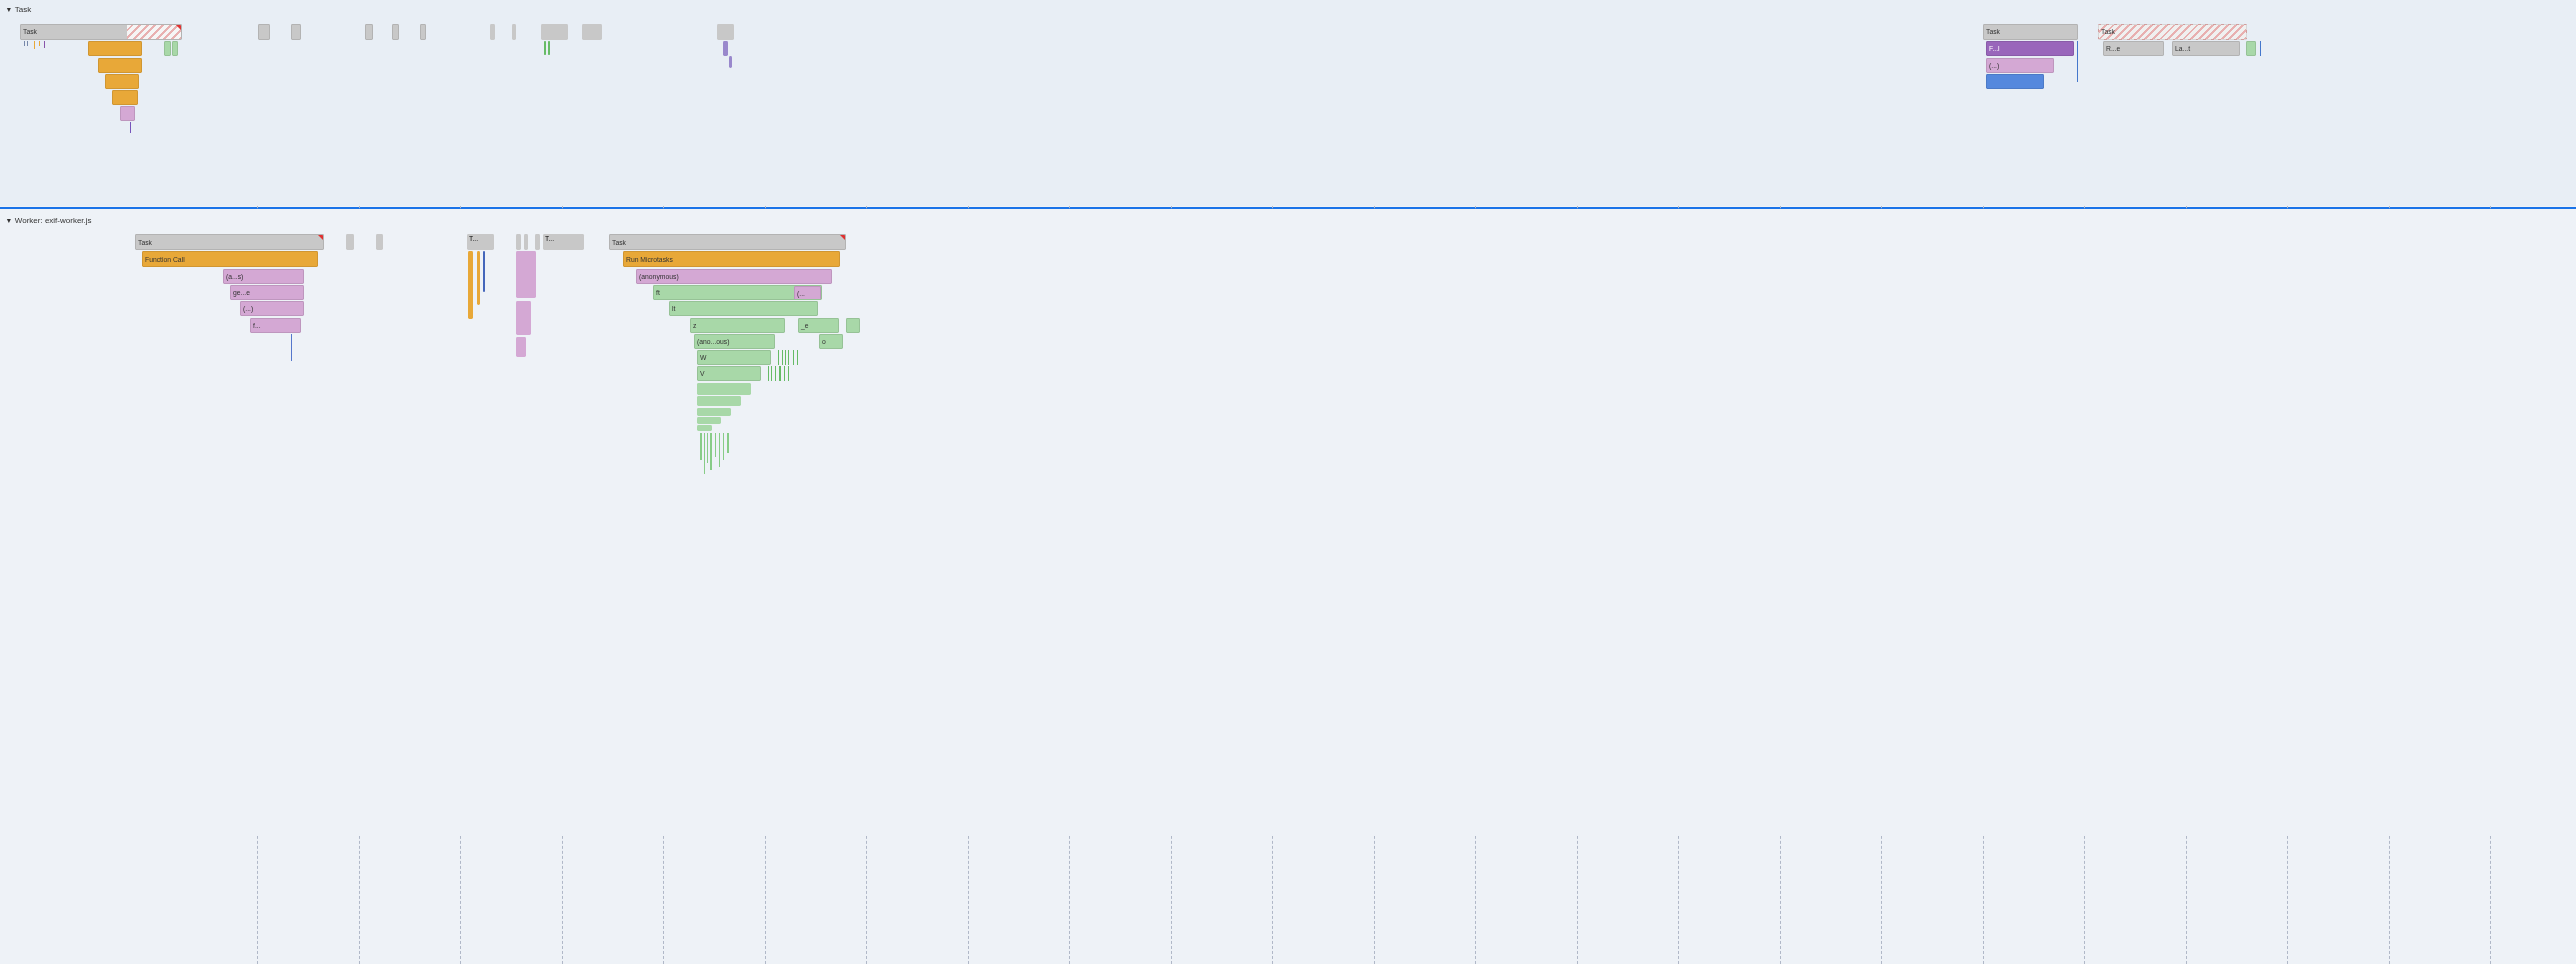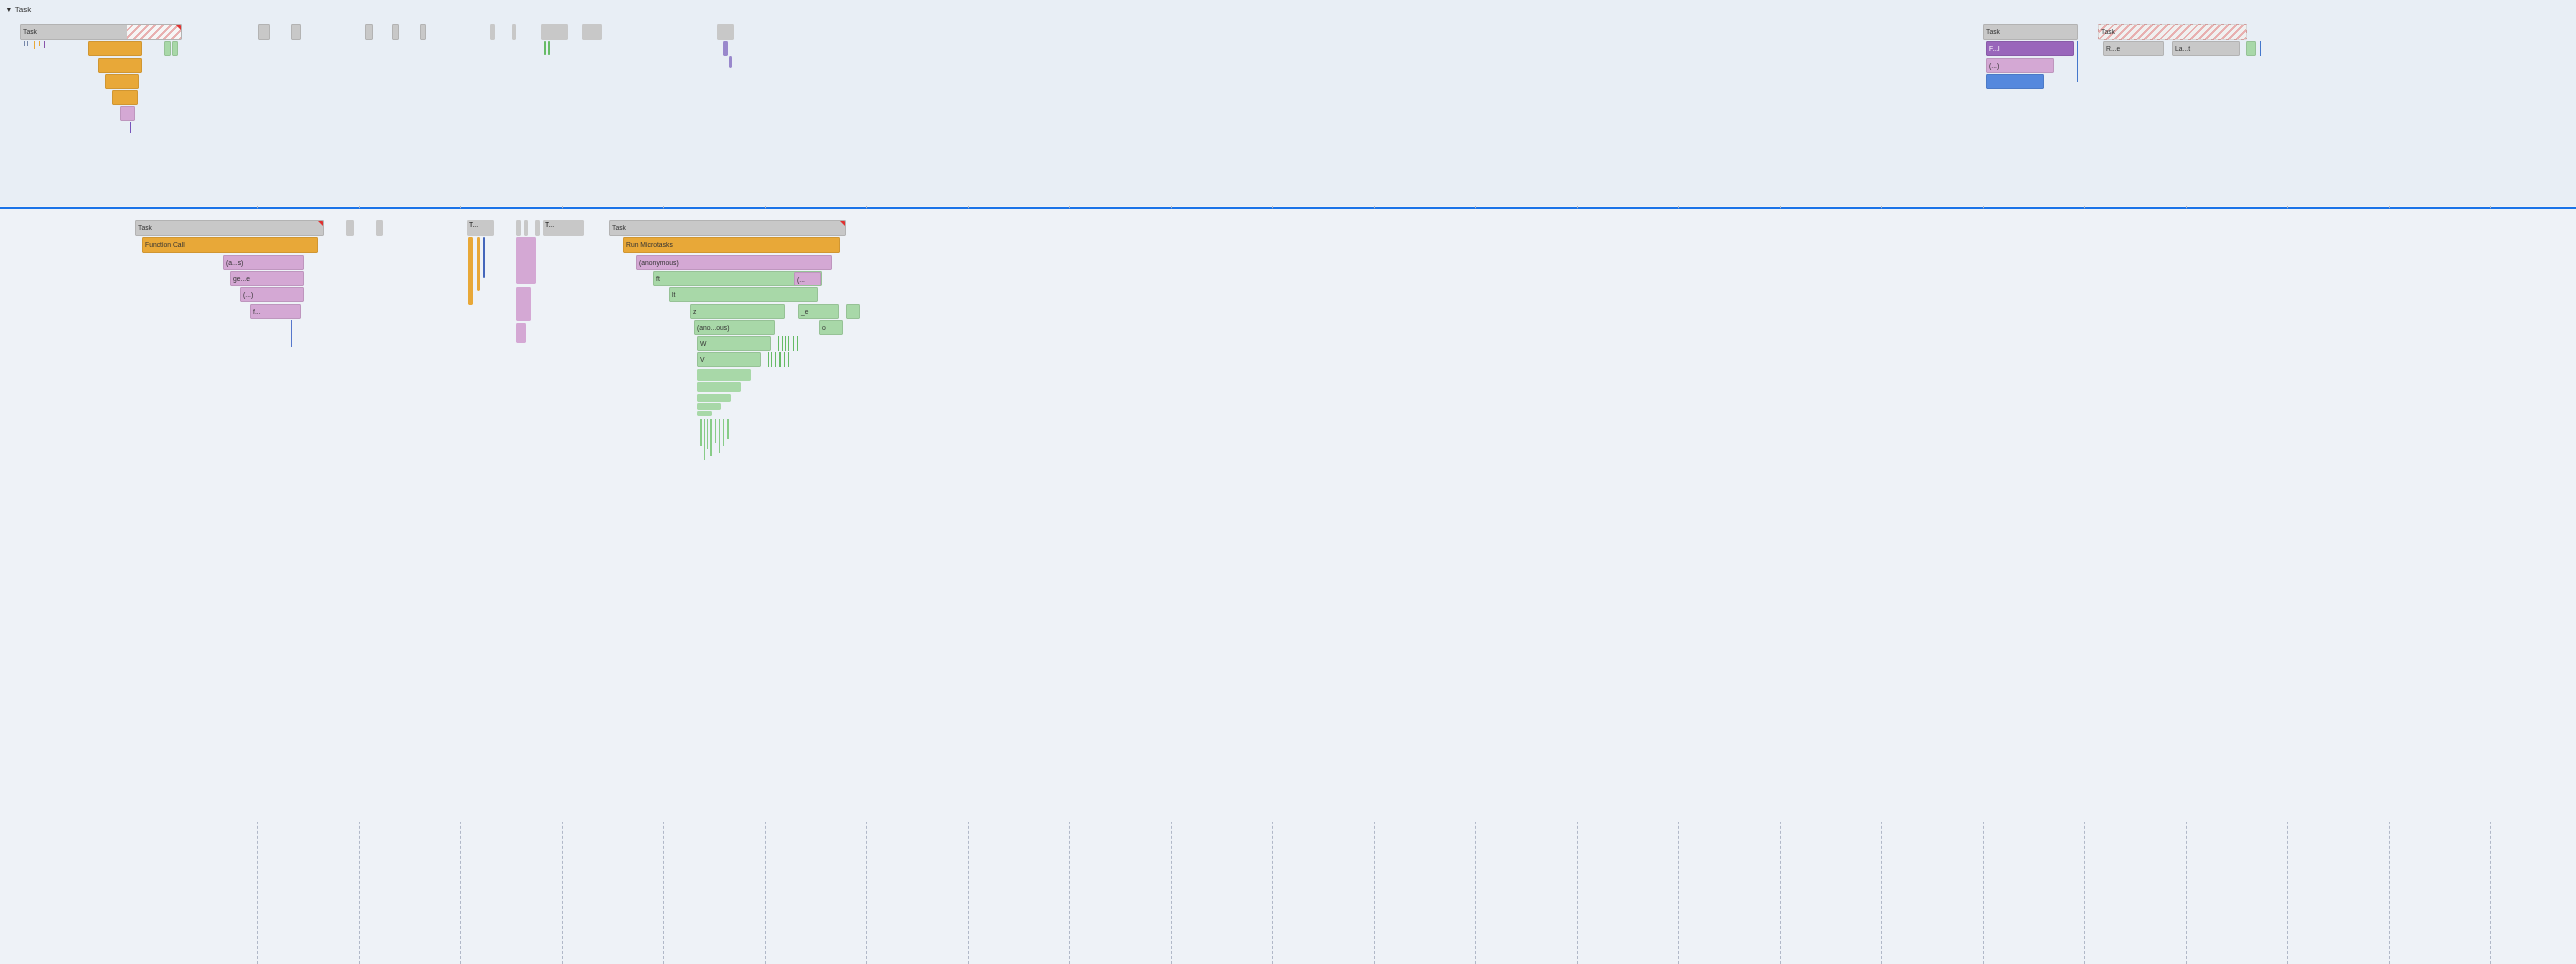--- a/index.html
+++ b/index.html
@@ -207,20 +207,24 @@
       <div style="position:absolute; left:2260px; top:24px; width:1.4px; height:15px; background:#4477cc;"></div>
 
     </div>
 
   </div>
 
   <div class="section-divider"></div>
 
   <div class="worker-section" style="position:relative; padding-top:2.7px;">
 
+    <div class="section-header">
+      <span class="arrow">▼</span>
+      <span>Worker: exif-worker.js</span>
+    </div>
 
     <div class="track-area" style="height:609px; position:relative;">
 
       <div class="flame-block task" style="left:135px; top:6.8px; width:189px; height:16px; position:absolute;">
         <span>Task</span>
         <div class="red-corner"></div>
       </div>
 
       <div class="flame-block function-call" style="left:142px; top:24px; width:176px; height:16px; position:absolute;">
         <span>Function Call</span>

